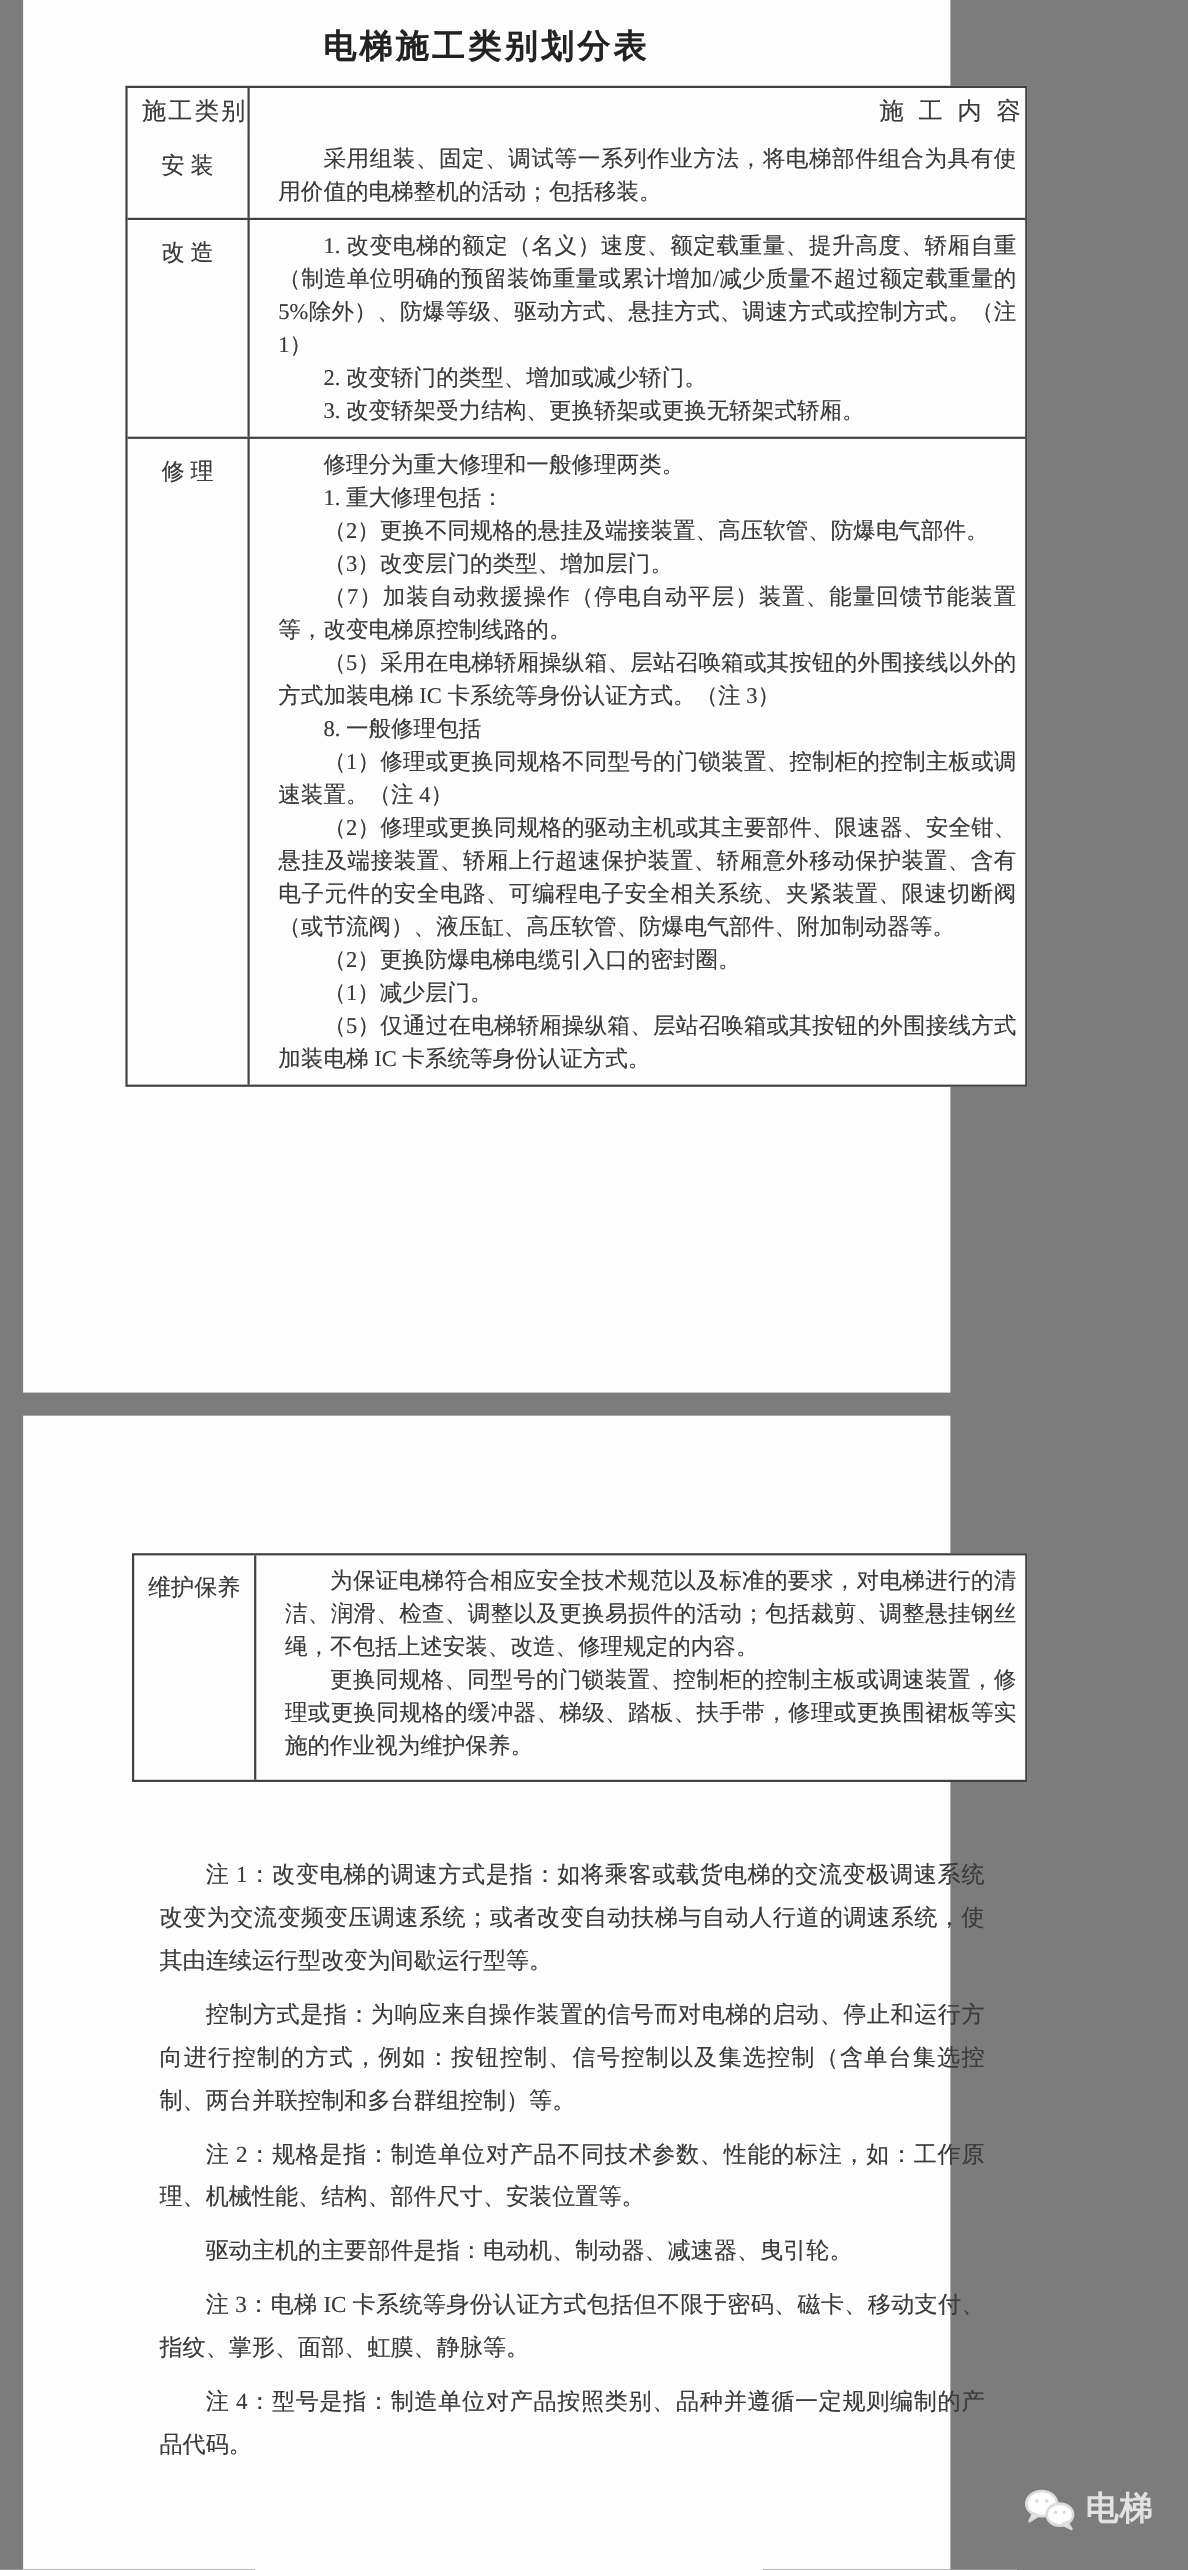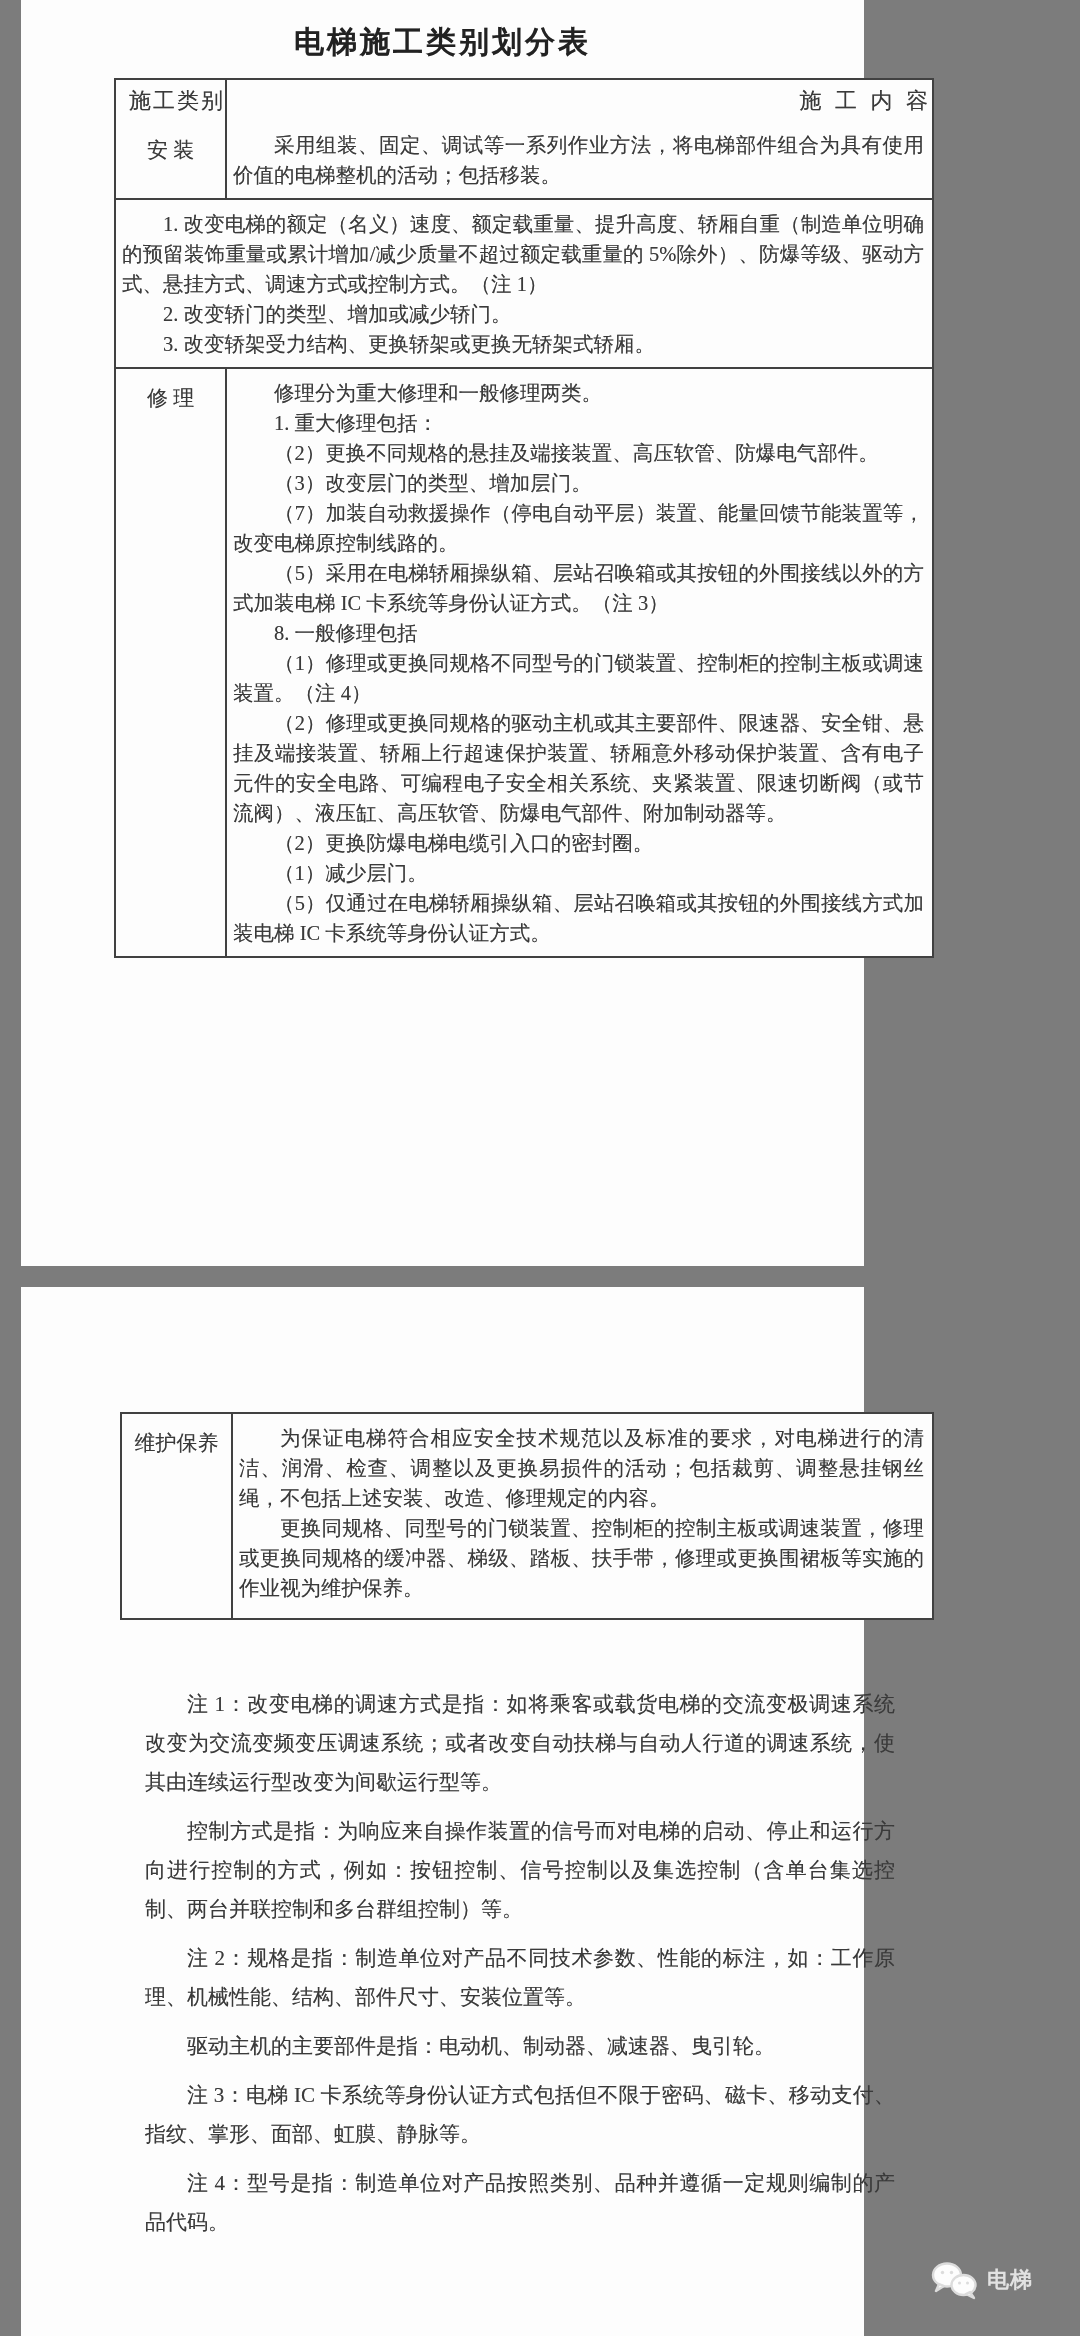--- a/index.html
+++ b/index.html
@@ -32,41 +32,41 @@
   }
   .t1{left:93px;top:78px;width:816px;}
   .t2{left:99px;top:125px;width:810px;}
   .trow{display:flex;}
   .trow + .trow{border-top:2px solid var(--border);}
   .tcell{box-sizing:border-box;}
   .tlabel{
     width:111px;flex:0 0 111px;border-right:2px solid var(--border);
     text-align:center;padding-top:14px;font-size:21px;
   }
-  .tcontent{flex:1;padding:9px 8px 8px 6px;text-align:justify;}
+  .tcontent{flex:1;padding:9px 8px 8px 26px;text-align:justify;}
   .tcontent p{margin:0;text-indent:2em;}
   .thead .tcell{padding:6px 0 5px 0;text-align:right;font-size:22px;}
   .thead .tlabel{letter-spacing:2px;padding-top:6px;}
   .thead .thcontent{flex:1;letter-spacing:4px;}
   .t2 .trow{min-height:204px;justify-content:center;}
   .notes{
     position:absolute;left:124px;top:398px;width:750px;
     color:var(--ink);font-size:21px;line-height:39px;text-align:justify;
   }
   .notes p{margin:0 0 10px 0;text-indent:2em;}
   .doc-table, .notes, .doc-title{
     text-shadow:0 0 0.6px rgba(70,70,70,.5);
   }
   .watermark{
     position:absolute;left:930px;top:2260px;
     display:flex;align-items:center;gap:7px;
     color:var(--watermark);
   }
   .watermark .wm-label{
-    font-size:22px;font-weight:700;letter-spacing:1px;
+    font-size:30px;font-weight:700;letter-spacing:1px;
     font-family:"Liberation Sans","DejaVu Sans",sans-serif;
   }
 </style>
 </head>
 <body>
 
 <div class="canvas">
 
   <div class="page page1">
     <div class="doc-title">电梯施工类别划分表</div>
@@ -77,20 +77,21 @@
         <div class="tcell thcontent">施 工 内 容</div>
       </div>
       <div>
           <div class="trow">
             <div class="tcell tlabel">安 装</div>
             <div class="tcell tcontent">
               <p>采用组装、固定、调试等一系列作业方法，将电梯部件组合为具有使用价值的电梯整机的活动；包括移装。</p>
             </div>
           </div>
           <div class="trow">
+            <div class="tcell tlabel">改 造</div>
             <div class="tcell tcontent">
               <p>1. 改变电梯的额定（名义）速度、额定载重量、提升高度、轿厢自重（制造单位明确的预留装饰重量或累计增加/减少质量不超过额定载重量的 5%除外）、防爆等级、驱动方式、悬挂方式、调速方式或控制方式。（注 1）</p>
               <p>2. 改变轿门的类型、增加或减少轿门。</p>
               <p>3. 改变轿架受力结构、更换轿架或更换无轿架式轿厢。</p>
             </div>
           </div>
           <div class="trow">
             <div class="tcell tlabel">修 理</div>
             <div class="tcell tcontent">
               <p>修理分为重大修理和一般修理两类。</p>

